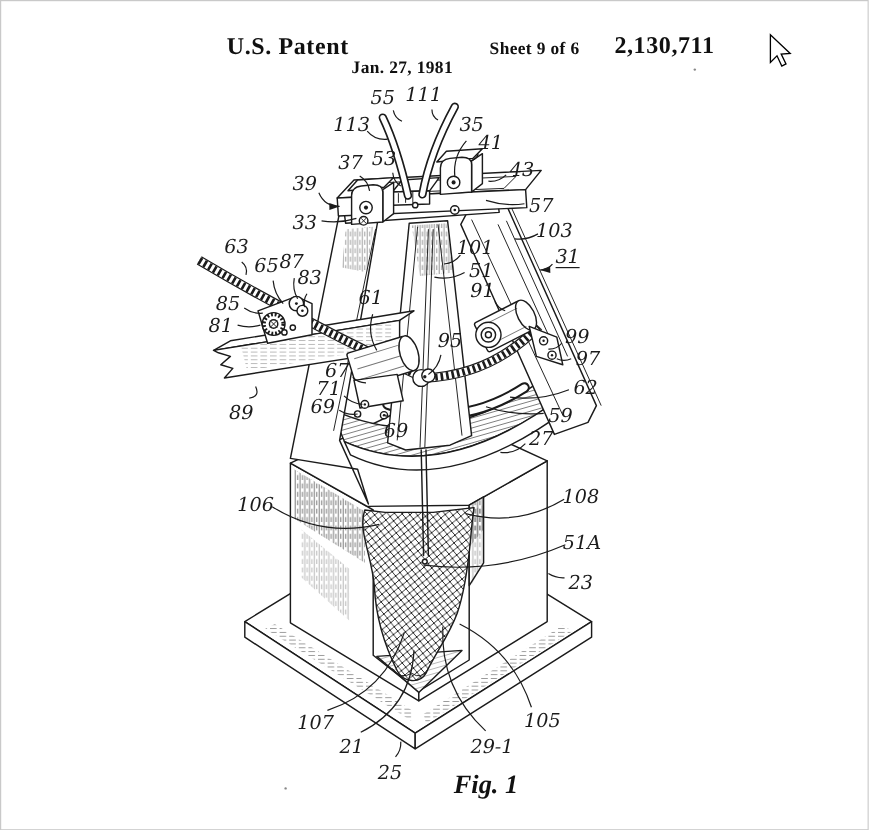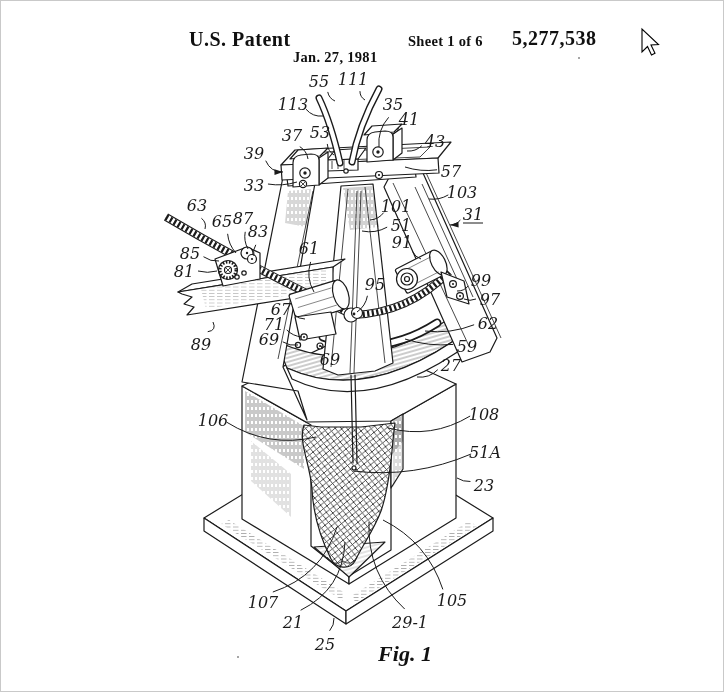--- a/index.html
+++ b/index.html
@@ -18,22 +18,22 @@
   .figcap{font:italic 700 22px "Liberation Serif","DejaVu Serif",serif;fill:#111;text-anchor:middle;}
   .leader{fill:none;stroke:#1b1b1b;stroke-width:1;}
 </style>
 </head>
 <body>
 
 <div class="page">
 
   <span class="hdr hdr-title">U.S. Patent</span>
   <span class="hdr hdr-date">Jan. 27, 1981</span>
-  <span class="hdr hdr-sheet">Sheet 1 of 6</span>
-  <span class="hdr hdr-number">5,277,538</span>
+  <span class="hdr hdr-sheet">Sheet 9 of 6</span>
+  <span class="hdr hdr-number">2,130,711</span>
 
   <svg id="fig" width="722" height="690" viewBox="0 0 722 690">
     <defs>
       <pattern id="vstreak" width="4" height="7" patternUnits="userSpaceOnUse">
         <path d="M1,0 V7 M3,3 V7" stroke="#222" stroke-width="0.9"></path>
       </pattern>
       <pattern id="hstreak" width="8" height="3.2" patternUnits="userSpaceOnUse">
         <path d="M0,1.2 H5.5" stroke="#333" stroke-width="0.8"></path>
       </pattern>
       <pattern id="archatch" width="4" height="4" patternUnits="userSpaceOnUse" patternTransform="rotate(-16)">

